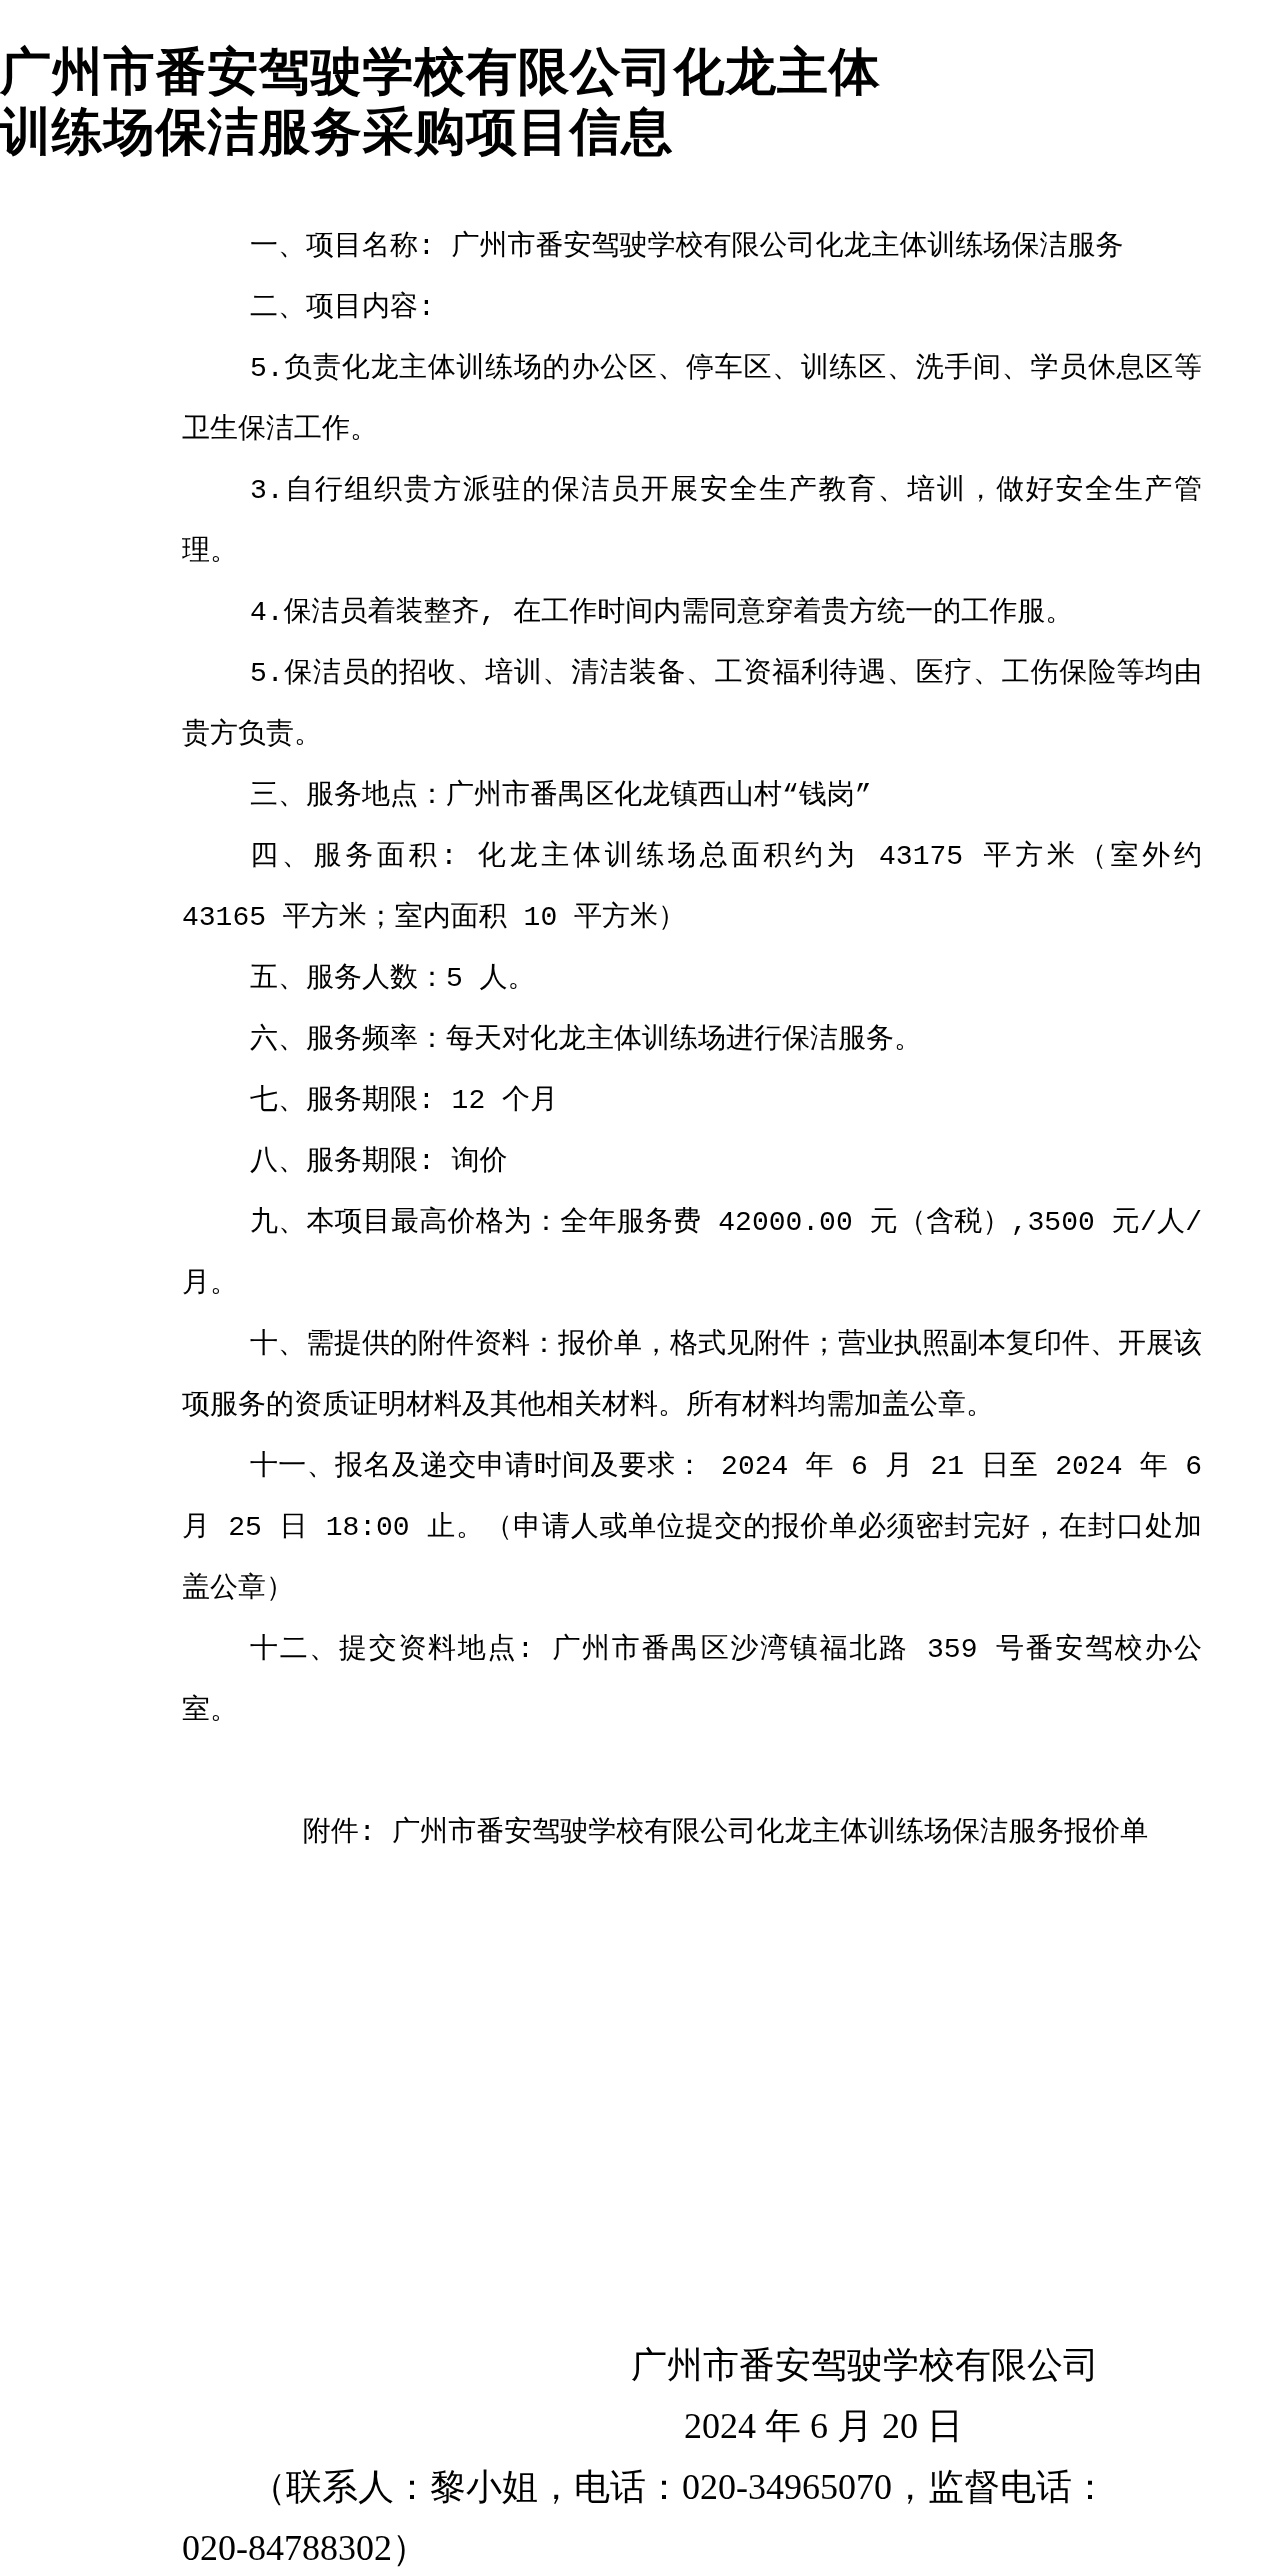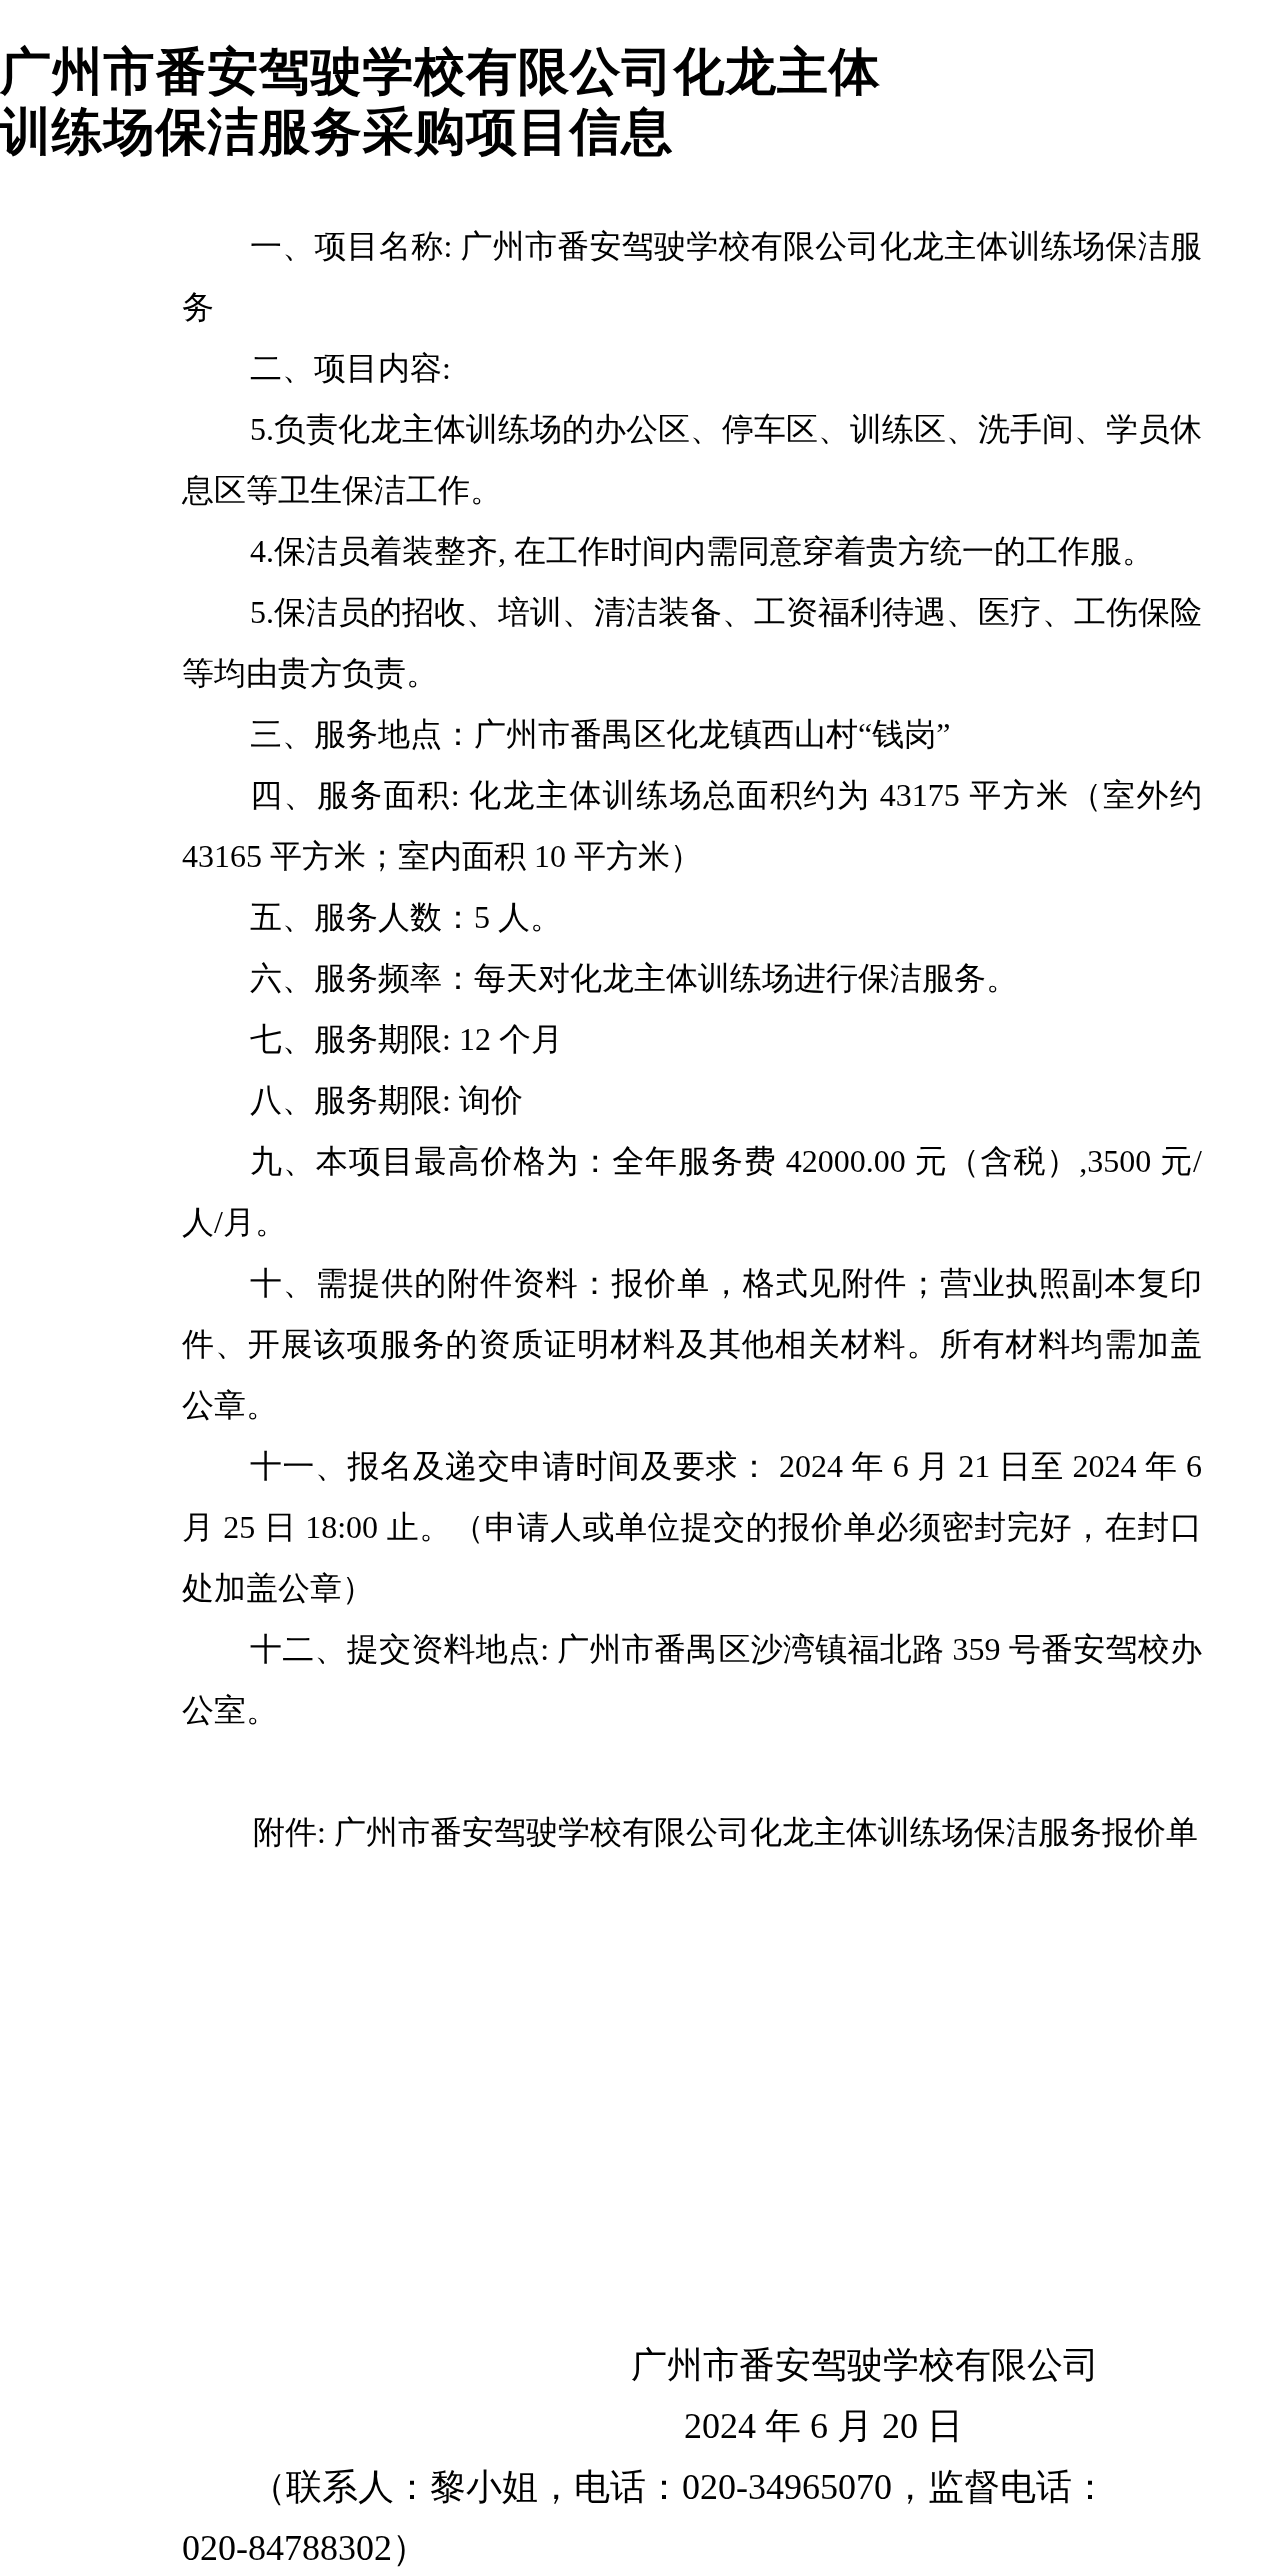--- a/index.html
+++ b/index.html
@@ -25,23 +25,24 @@
     letter-spacing: 0.8px;
     color: #000000;
   }
   .doc-title .title-line {
     display: block;
   }
   .content {
     margin-top: 54px;
     padding-left: 182px;
     padding-right: 63px;
-    font-size: 32px;
+    font-size: 28px;
     line-height: 61px;
     color: #000000;
+    font-family: Liberation Mono, monospace;
   }
   .para {
     margin: 0;
     text-indent: 68px;
     text-align: justify;
   }
   .attachment {
     margin: 0;
     margin-top: 61px;
     padding-left: 171px;
@@ -77,20 +78,21 @@
 
   <h1 class="doc-title">
     <span class="title-line">广州市番安驾驶学校有限公司化龙主体</span>
     <span class="title-line">训练场保洁服务采购项目信息</span>
   </h1>
 
   <div class="content">
     <p class="para">一、项目名称: 广州市番安驾驶学校有限公司化龙主体训练场保洁服务</p>
     <p class="para">二、项目内容:</p>
     <p class="para">5.负责化龙主体训练场的办公区、停车区、训练区、洗手间、学员休息区等卫生保洁工作。</p>
+    <p class="para">3.自行组织贵方派驻的保洁员开展安全生产教育、培训，做好安全生产管理。</p>
     <p class="para">4.保洁员着装整齐, 在工作时间内需同意穿着贵方统一的工作服。</p>
     <p class="para">5.保洁员的招收、培训、清洁装备、工资福利待遇、医疗、工伤保险等均由贵方负责。</p>
     <p class="para">三、服务地点：广州市番禺区化龙镇西山村“钱岗”</p>
     <p class="para">四、服务面积: 化龙主体训练场总面积约为 43175 平方米（室外约 43165 平方米；室内面积 10 平方米）</p>
     <p class="para">五、服务人数：5 人。</p>
     <p class="para">六、服务频率：每天对化龙主体训练场进行保洁服务。</p>
     <p class="para">七、服务期限: 12 个月</p>
     <p class="para">八、服务期限: 询价</p>
     <p class="para">九、本项目最高价格为：全年服务费 42000.00 元（含税）,3500 元/人/月。</p>
     <p class="para">十、需提供的附件资料：报价单，格式见附件；营业执照副本复印件、开展该项服务的资质证明材料及其他相关材料。所有材料均需加盖公章。</p>

